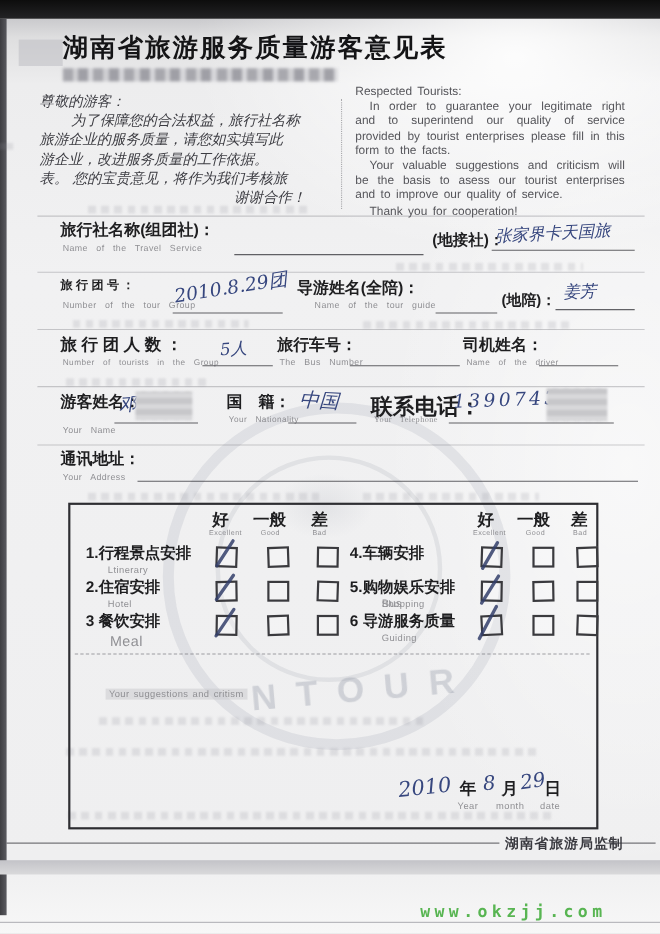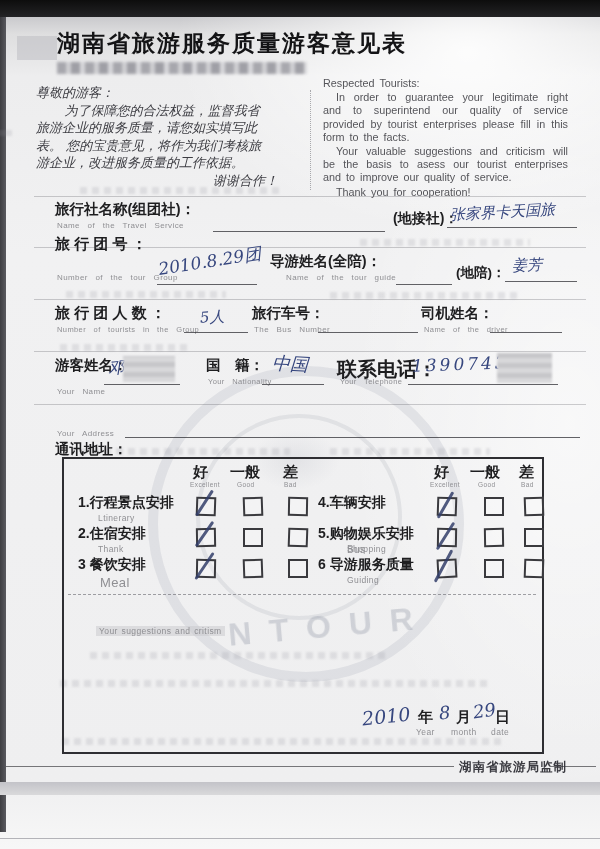--- a/index.html
+++ b/index.html
@@ -53,24 +53,24 @@
   <div class="abs bleed" style="left:60px;top:680px;width:430px;"></div>
   <div class="abs bleed" style="left:62px;top:738px;width:440px;"></div>
   <div class="abs bleed" style="left:12px;top:130px;width:6px;height:70px;transform:rotate(90deg);transform-origin:0 0;"></div>
 
   <div class="abs" style="left:17px;top:36px;width:40px;height:24px;background:#bdbdc2;opacity:.55;"></div>
   <div class="abs" style="left:57px;top:28px;font-size:23px;font-weight:bold;letter-spacing:2px;color:#141416;white-space:nowrap;">湖南省旅游服务质量游客意见表</div>
   <div class="abs blurbar" style="left:57px;top:62px;width:250px;height:12px;"></div>
 
   <div class="abs hw" style="left:36px;top:84px;width:272px;font-size:13px;line-height:17.5px;color:#3c3c42;">
     <div>尊敬的游客：</div>
-    <div style="text-indent:2.2em;">为了保障您的合法权益，监督我省</div>
+    <div style="text-indent:2.2em;">为了保障您的合法权益，旅行社名称</div>
     <div>旅游企业的服务质量，请您如实填写此</div>
+    <div>游企业，改进服务质量的工作依据。</div>
     <div>表。 您的宝贵意见，将作为我们考核旅</div>
-    <div>游企业，改进服务质量的工作依据。</div>
     <div style="text-align:right;padding-right:30px;">谢谢合作！</div>
   </div>
 
   <div class="abs" style="left:310px;top:90px;height:100px;border-left:1px dotted rgba(120,120,125,.6);"></div>
 
   <div class="abs en-intro" style="left:323px;top:77px;width:257px;font-size:10.8px;line-height:13.2px;color:#55555a;word-spacing:2px;">
     <p class="sal">Respected Tourists:</p>
     <p>In order to guarantee your legitimate right and to superintend our quality of service provided by tourist enterprises please fill in this form to the facts.</p>
     <p>Your valuable suggestions and criticism will be the basis to asess our tourist enterprises and to improve our quality of service.</p>
     <p>Thank you for cooperation!</p>
@@ -82,21 +82,21 @@
   <div class="abs sep" style="left:34px;top:351px;width:552px;"></div>
   <div class="abs sep" style="left:34px;top:404px;width:552px;"></div>
 
   <div class="abs cnl" style="left:55px;top:200px;font-size:14.5px;">旅行社名称(组团社)：</div>
   <div class="abs sub" style="left:57px;top:221px;">Name of the Travel Service</div>
   <div class="abs ul" style="left:213px;top:231px;width:172px;"></div>
   <div class="abs cnl" style="left:393px;top:210px;font-size:14px;">(地接社)：</div>
   <div class="abs hw" style="left:450px;top:203px;font-size:15px;transform:rotate(-3deg);">张家界卡天国旅</div>
   <div class="abs ul" style="left:447px;top:227px;width:130px;"></div>
 
-  <div class="abs cnl" style="left:55px;top:235px;font-size:15px;">旅 行 团 号 ：</div>
+  <div class="abs cnl" style="left:55px;top:252px;font-size:11px;">旅 行 团 号 ：</div>
   <div class="abs sub" style="left:57px;top:273px;">Number of the tour Group</div>
   <div class="abs hw" style="left:158px;top:250px;font-size:17px;transform:rotate(-9deg);">2010.8.29团</div>
   <div class="abs ul" style="left:157px;top:284px;width:100px;"></div>
   <div class="abs cnl" style="left:270px;top:252px;font-size:14.5px;">导游姓名(全陪)：</div>
   <div class="abs sub" style="left:272px;top:273px;margin-left:14px;">Name of the tour guide</div>
   <div class="abs ul" style="left:396px;top:284px;width:56px;"></div>
   <div class="abs cnl" style="left:456px;top:264px;font-size:13.5px;">(地陪)：</div>
   <div class="abs hw" style="left:512px;top:256px;font-size:15px;transform:rotate(-2deg);">姜芳</div>
   <div class="abs ul" style="left:505px;top:281px;width:72px;"></div>
 
@@ -114,26 +114,26 @@
   <div class="abs cnl" style="left:55px;top:356px;font-size:14.5px;">游客姓名：</div>
   <div class="abs sub" style="left:57px;top:387px;">Your Name</div>
   <div class="abs hw" style="left:108px;top:358px;font-size:16px;transform:rotate(-5deg);">邓</div>
   <div class="abs pix" style="left:123px;top:356px;width:52px;height:26px;"></div>
   <div class="abs ul" style="left:104px;top:384px;width:76px;"></div>
   <div class="abs cnl" style="left:206px;top:356px;font-size:14.5px;">国　籍：</div>
   <div class="abs sub" style="left:208px;top:377px;font-size:7.5px;">Your Nationality</div>
   <div class="abs hw" style="left:272px;top:352px;font-size:18px;transform:rotate(3deg);">中国</div>
   <div class="abs ul" style="left:262px;top:384px;width:62px;"></div>
   <div class="abs cnl" style="left:337px;top:356px;font-size:20px;">联系电话：</div>
-  <div class="abs sub" style="left:340px;top:377px;font-size:7.5px;">Your Telephone</div>
+  <div class="abs sub" style="left:340px;top:377px;font-size:7.5px;font-family:Liberation Serif, serif;">Your Telephone</div>
   <div class="abs hw" style="left:412px;top:354px;font-size:17px;letter-spacing:3px;transform:rotate(-2deg);">1390743</div>
   <div class="abs pix" style="left:497px;top:353px;width:55px;height:30px;"></div>
   <div class="abs ul" style="left:408px;top:384px;width:150px;"></div>
 
-  <div class="abs cnl" style="left:55px;top:408px;font-size:14.5px;margin-top:32px;">通讯地址：</div>
+  <div class="abs cnl" style="left:55px;top:408px;font-size:14.5px;">通讯地址：</div>
   <div class="abs sub" style="left:57px;top:429px;">Your Address</div>
   <div class="abs ul" style="left:125px;top:437px;width:455px;"></div>
 
   <div class="abs" style="left:62px;top:457px;width:478px;height:293px;border:2px solid #2e2e32;"></div>
 
   <div class="abs cnl" style="left:193px;top:463px;font-size:15px;">好</div>
   <div class="abs sub" style="left:190px;top:481px;font-size:6.5px;word-spacing:0;">Excellent</div>
   <div class="abs cnl" style="left:230px;top:463px;font-size:15px;">一般</div>
   <div class="abs sub" style="left:237px;top:481px;font-size:6.5px;word-spacing:0;">Good</div>
   <div class="abs cnl" style="left:283px;top:463px;font-size:15px;">差</div>
@@ -154,21 +154,21 @@
   <div class="abs cb" style="left:288px;top:497px;transform:rotate(1deg);"></div>
 
   <div class="abs cnl" style="left:318px;top:494px;font-size:14px;">4.车辆安排</div>
   <div class="abs sub" style="left:347px;top:513px;font-size:10px;word-spacing:0;margin-top:31px;">Bus</div>
   <div class="abs cb" style="left:437px;top:497px;transform:rotate(2deg);"></div>
   <div class="abs tick" style="left:444px;top:490px;height:30px;transform:rotate(30deg);"></div>
   <div class="abs cb" style="left:484px;top:497px;"></div>
   <div class="abs cb" style="left:524px;top:497px;transform:rotate(-2deg);"></div>
 
   <div class="abs cnl" style="left:78px;top:525px;font-size:14px;">2.住宿安排</div>
-  <div class="abs sub" style="left:98px;top:544px;font-size:8.5px;word-spacing:0;">Thank</div>
+  <div class="abs sub" style="left:98px;top:544px;font-size:8.5px;word-spacing:0;">Hotel</div>
   <div class="abs cb" style="left:196px;top:528px;transform:rotate(-1deg);"></div>
   <div class="abs tick" style="left:203px;top:519px;height:30px;transform:rotate(35deg);"></div>
   <div class="abs cb" style="left:243px;top:528px;"></div>
   <div class="abs cb" style="left:288px;top:528px;transform:rotate(2deg);"></div>
 
   <div class="abs cnl" style="left:318px;top:525px;font-size:14px;">5.购物娱乐安排</div>
   <div class="abs sub" style="left:347px;top:544px;font-size:8.5px;word-spacing:0;">Shopping</div>
   <div class="abs cb" style="left:437px;top:528px;transform:rotate(1deg);"></div>
   <div class="abs tick" style="left:444px;top:520px;height:32px;transform:rotate(32deg);"></div>
   <div class="abs cb" style="left:484px;top:528px;transform:rotate(-1deg);"></div>
@@ -200,15 +200,16 @@
   <div class="abs cnl" style="left:495px;top:708px;font-size:15px;">日</div>
   <div class="abs sub" style="left:416px;top:727px;font-size:8.5px;word-spacing:0;">Year</div>
   <div class="abs sub" style="left:451px;top:727px;font-size:8.5px;word-spacing:0;">month</div>
   <div class="abs sub" style="left:491px;top:727px;font-size:8.5px;word-spacing:0;">date</div>
 
   <div class="abs" style="left:6px;top:766px;width:448px;height:0;border-top:1.5px solid rgba(50,50,56,.65);"></div>
   <div class="abs cnl" style="left:459px;top:759px;font-size:12.5px;letter-spacing:1px;color:#3a3a40;">湖南省旅游局监制</div>
   <div class="abs" style="left:550px;top:766px;width:46px;height:0;border-top:1.5px solid rgba(50,50,56,.65);"></div>
 
   <div class="abs" style="left:0;top:782px;width:600px;height:13px;background:linear-gradient(180deg,#c3c3c8,#d9d9db);filter:blur(.4px);"></div>
+  <div class="abs" style="left:382px;top:820px;font-size:15px;font-weight:bold;letter-spacing:4px;color:#58b552;font-family:'DejaVu Sans Mono',monospace;">www.okzjj.com</div>
   <div class="abs" style="left:0;top:838px;width:600px;height:0;border-top:1px solid #b3b3b8;"></div>
 
 </div>
 
 </body></html>

